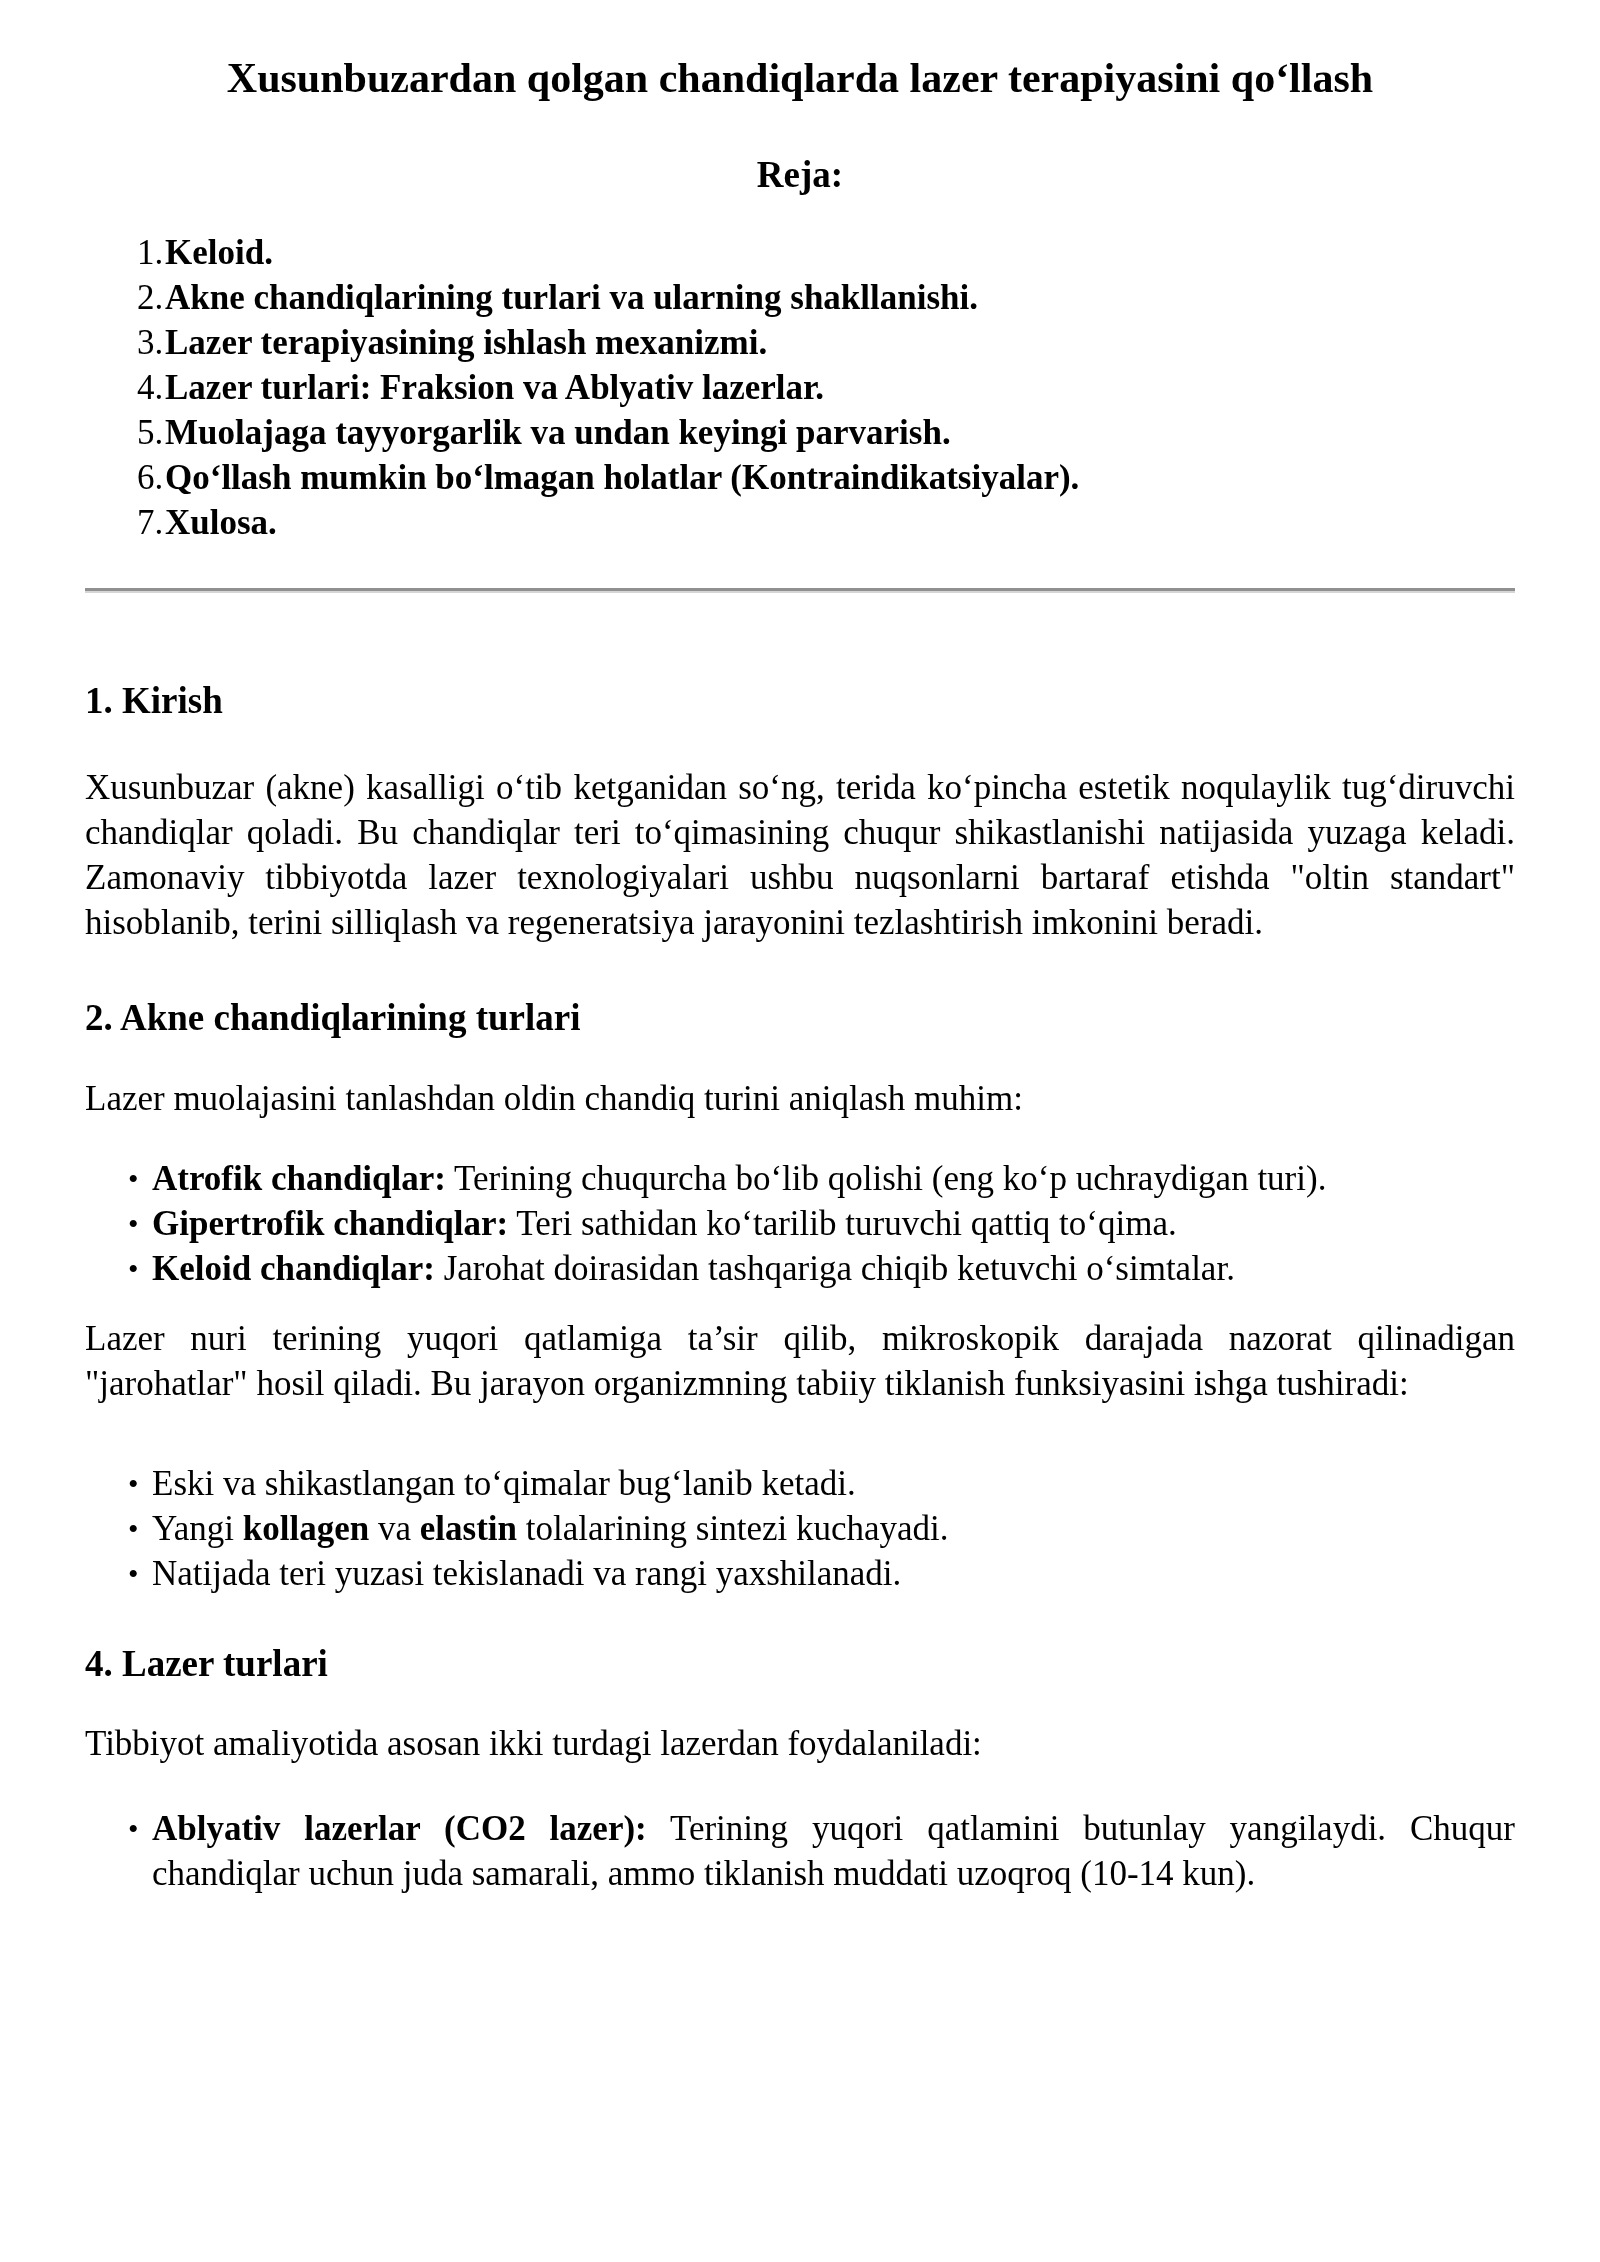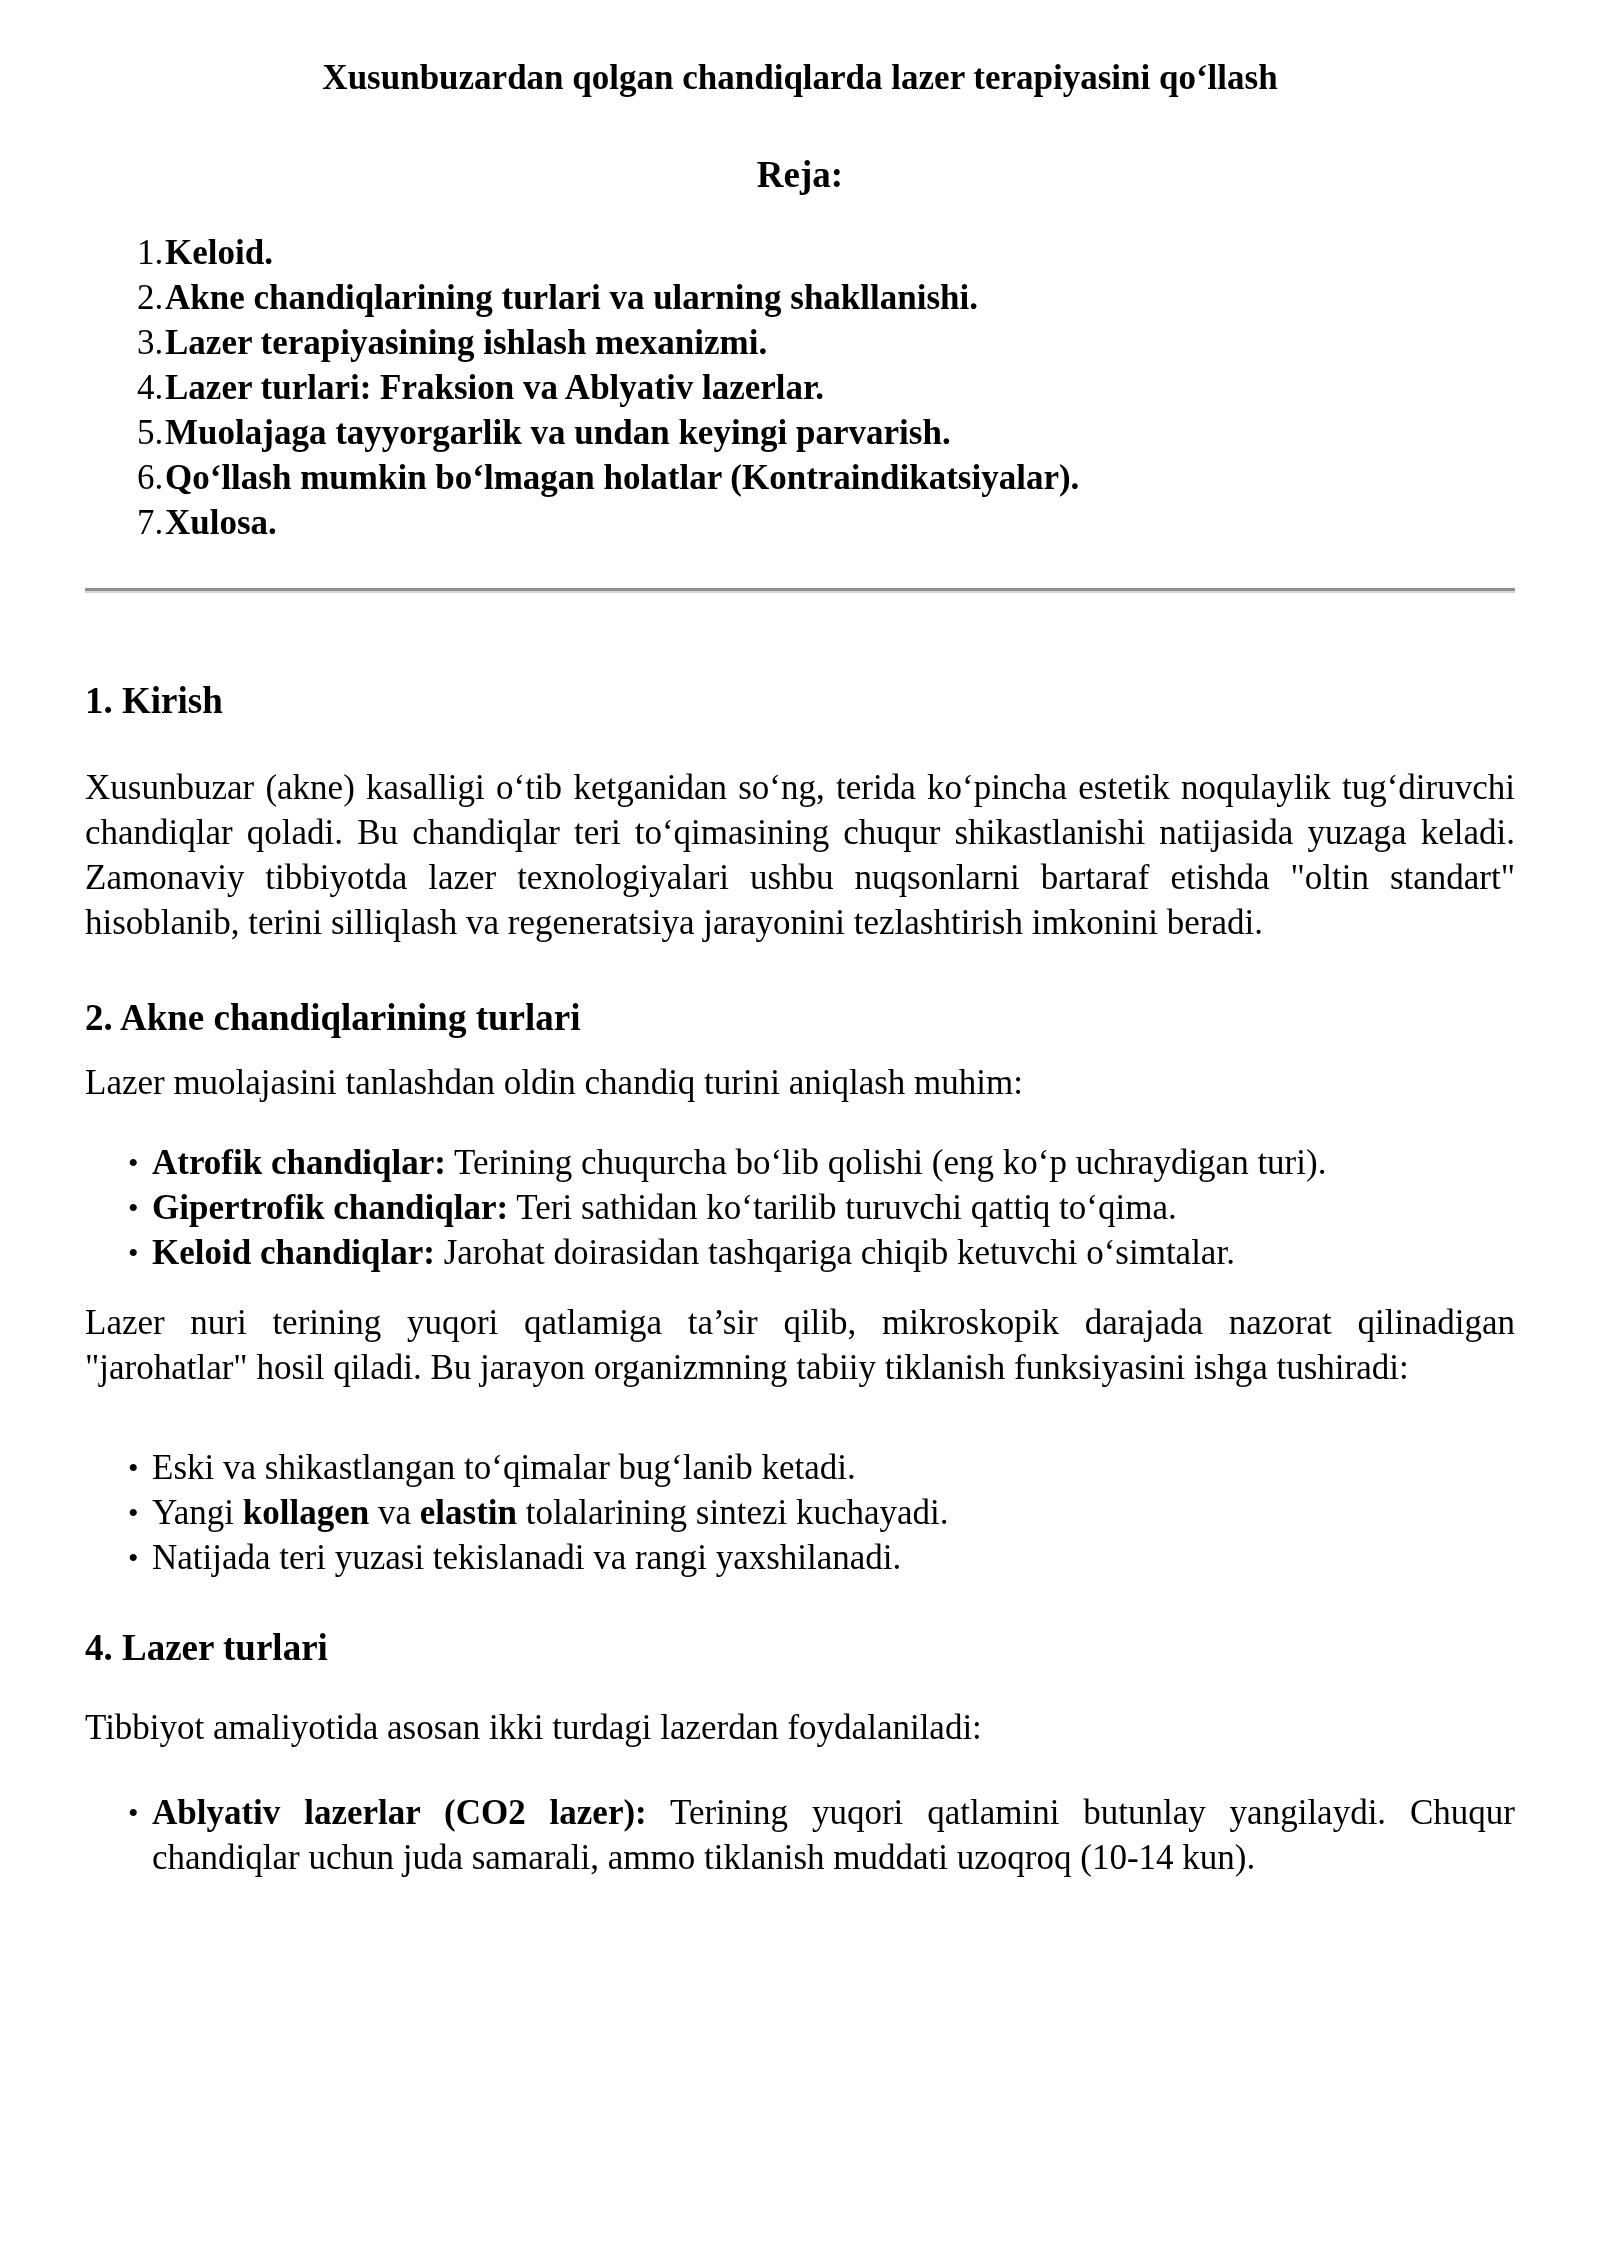--- a/index.html
+++ b/index.html
@@ -15,21 +15,21 @@
     height: 2262px;
     padding: 52px 85px 0 85px;
     background: #ffffff;
     color: #000000;
     font-family: "Liberation Serif", "DejaVu Serif", serif;
     font-size: 35px;
     line-height: 45px;
   }
   .title {
     margin: 0;
-    font-size: 35px;
+    font-size: 42px;
     line-height: 52px;
     font-weight: bold;
     text-align: center;
   }
   .plan-heading {
     margin-top: 48px;
     font-size: 37px;
     font-weight: bold;
     text-align: center;
   }
@@ -71,21 +71,21 @@
     position: absolute;
     left: -24px;
     top: 0;
     font-size: 30px;
   }
   .b { font-weight: bold; }
   
   .mt-h1  { margin-top: 85px; }
   .mt-p1  { margin-top: 42px; }
   .mt-h2  { margin-top: 50px; }
-  .mt-p2  { margin-top: 20px; }
+  .mt-p2  { margin-top: 36px; }
   .mt-ul2 { margin-top: 35px; }
   .mt-h3  { margin-top: 45px; }
   .mt-p3  { margin-top: 25px; }
   .mt-ul3 { margin-top: 55px; }
   .mt-h4  { margin-top: 45px; }
   .mt-p4  { margin-top: 35px; }
   .mt-ul4 { margin-top: 40px; }
 </style>
 </head>
 <body style="background: rgb(255, 255, 255);">

